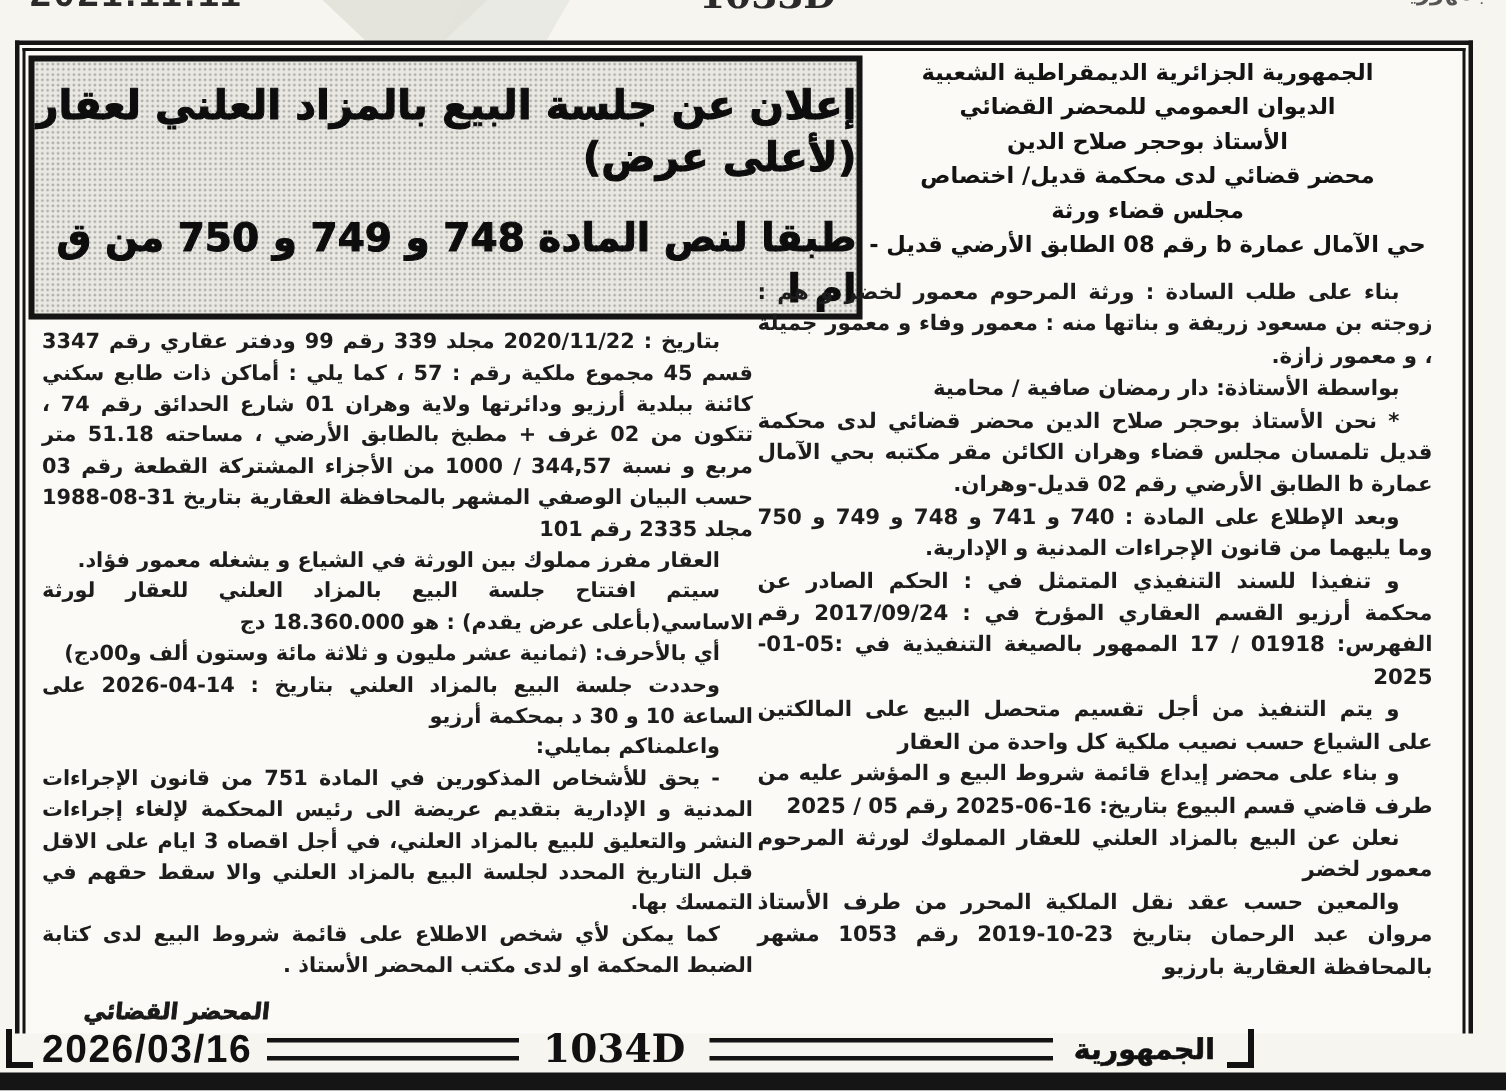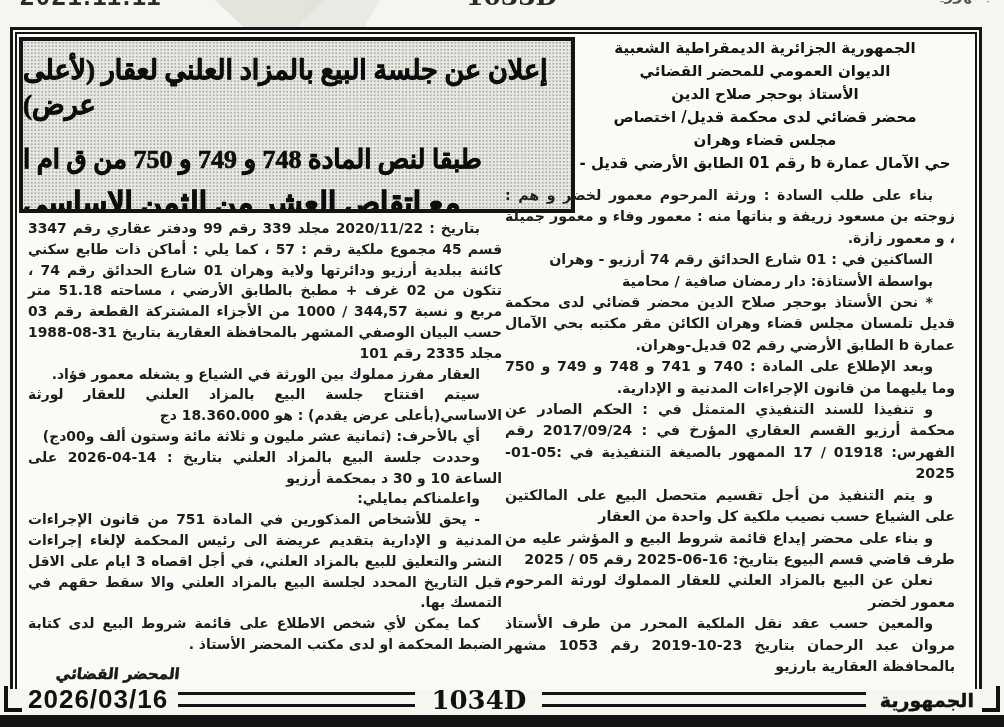--- a/index.html
+++ b/index.html
@@ -21,40 +21,40 @@
   .wm-swirl{left:430px;top:230px;width:260px;height:420px;border:14px solid #ececе6;border-color:#ececе6;border-radius:50%;opacity:.25;transform:rotate(28deg);border:14px solid #e9e8e2;}
   
   .frame{position:absolute;left:10px;top:27px;width:966px;height:659px;
     border:3px solid #151515;border-bottom:none;background:#fbfaf6;}
   .frame-inner{position:absolute;left:2px;top:2px;right:2px;bottom:0;
     border:2px solid #151515;border-bottom:none;}
   
   .title-box{position:absolute;left:2px;top:3px;width:548px;height:168px;
     border:4px solid #141414;
     background:radial-gradient(circle, rgba(35,35,35,.30) 0.8px, transparent 1px) 0 0/3.5px 3.5px, #e9e8e2;
-    text-align:left;direction:rtl;overflow:hidden;font-family:Liberation Serif, serif;}
+    text-align:right;direction:rtl;overflow:hidden;}
   .title-line{font-weight:bold;color:#0d0d0d;-webkit-text-stroke:0.7px #0d0d0d;line-height:1.3;}
   .title-line.l1{font-size:27px;margin-top:12px;}
   .title-line.l2{font-size:26px;margin-top:20px;}
   .title-line.l3{font-size:30px;margin-top:6px;-webkit-text-stroke:1.1px #0d0d0d;}
   
   .col-right{position:absolute;right:20px;top:3px;width:450px;direction:rtl;}
   .hdr{margin-right:0;margin-left:70px;text-align:center;}
   .hdr-line{font-size:15px;line-height:23px;font-weight:bold;color:#141414;}
   .hdr-line.last{text-align:right;}
   .col-right .body{margin-top:10px;}
   p.par{margin:0;font-size:14.2px;line-height:21.4px;font-weight:bold;color:#1d1d1d;
     text-align:justify;text-indent:22px;}
   
   .col-left{position:absolute;left:11px;top:184px;width:474px;direction:rtl;}
   .col-left p.par{font-size:13.9px;line-height:20.8px;}
   .signature{margin-top:10px;margin-right:auto;width:fit-content;margin-left:28px;
     font-size:15px;font-weight:bold;-webkit-text-stroke:.5px #111;transform:skewX(-6deg);}
   
-  .bottom-strip{position:absolute;left:4px;top:686px;width:996px;height:27px;
+  .bottom-strip{position:absolute;left:4px;top:686px;width:832px;height:27px;
     display:flex;align-items:center;}
   .corner{width:14px;height:22px;align-self:flex-start;}
   .corner.cl{border-left:4px solid #111;border-bottom:4px solid #111;margin-right:6px;}
   .corner.cr{border-right:4px solid #111;border-bottom:4px solid #111;margin-left:4px;}
   .b-date{font:bold 26px "Liberation Sans",sans-serif;letter-spacing:1px;color:#111;white-space:nowrap;}
   .b-code{font:bold 26px "DejaVu Serif",serif;color:#111;white-space:nowrap;margin:0 6px;}
   .b-logo{font:bold 19px "DejaVu Sans",sans-serif;color:#111;-webkit-text-stroke:.4px #111;white-space:nowrap;margin:0 4px;}
   .rule{height:9px;border-top:3px solid #131313;border-bottom:3px solid #131313;margin:0 10px;align-self:center;}
   .rule.r1{flex:1.1;}
   .rule.r2{flex:1.5;}
@@ -82,26 +82,25 @@
       <div class="title-line l2">طبقا لنص المادة 748 و 749 و 750 من ق ام ا</div>
       <div class="title-line l3">مع إتقاص العشر من الثمن الاساسي</div>
     </div>
 
     <div class="col-right">
       <div class="hdr">
         <div class="hdr-line">الجمهورية الجزائرية الديمقراطية الشعبية</div>
         <div class="hdr-line">الديوان العمومي للمحضر القضائي</div>
         <div class="hdr-line">الأستاذ بوحجر صلاح الدين</div>
         <div class="hdr-line">محضر قضائي لدى محكمة قديل/ اختصاص</div>
-        <div class="hdr-line">مجلس قضاء وهران</div>
-        <div class="hdr-line">حي الآمال عمارة b رقم 01 الطابق الأرضي قديل -</div>
+        <div class="hdr-line">مجلس قضاء ورثة</div>
+        <div class="hdr-line">حي الآمال عمارة b رقم 08 الطابق الأرضي قديل -</div>
       </div>
       <div class="body">
         <p class="par">بناء على طلب السادة : ورثة المرحوم معمور لخضر و هم : زوجته بن مسعود زريفة و بناتها منه : معمور وفاء و معمور جميلة ، و معمور زازة.</p>
-        <p class="par">الساكنين في : 01 شارع الحدائق رقم 74 أرزيو - وهران</p>
         <p class="par">بواسطة الأستاذة: دار رمضان صافية / محامية</p>
         <p class="par">* نحن الأستاذ بوحجر صلاح الدين محضر قضائي لدى محكمة قديل تلمسان مجلس قضاء وهران الكائن مقر مكتبه بحي الآمال عمارة b الطابق الأرضي رقم 02 قديل-وهران.</p>
         <p class="par">وبعد الإطلاع على المادة : 740 و 741 و 748 و 749 و 750 وما يليهما من قانون الإجراءات المدنية و الإدارية.</p>
         <p class="par">و تنفيذا للسند التنفيذي المتمثل في : الحكم الصادر عن محكمة أرزيو القسم العقاري المؤرخ في : 2017/09/24 رقم الفهرس: 01918 / 17 الممهور بالصيغة التنفيذية في :05-01-2025</p>
         <p class="par">و يتم التنفيذ من أجل تقسيم متحصل البيع على المالكتين على الشياع حسب نصيب ملكية كل واحدة من العقار</p>
         <p class="par">و بناء على محضر إيداع قائمة شروط البيع و المؤشر عليه من طرف قاضي قسم البيوع بتاريخ: 16-06-2025 رقم 05 / 2025</p>
         <p class="par">نعلن عن البيع بالمزاد العلني للعقار المملوك لورثة المرحوم معمور لخضر</p>
         <p class="par">والمعين حسب عقد نقل الملكية المحرر من طرف الأستاذ مروان عبد الرحمان بتاريخ 23-10-2019 رقم 1053 مشهر بالمحافظة العقارية بارزيو</p>
       </div>
     </div>

